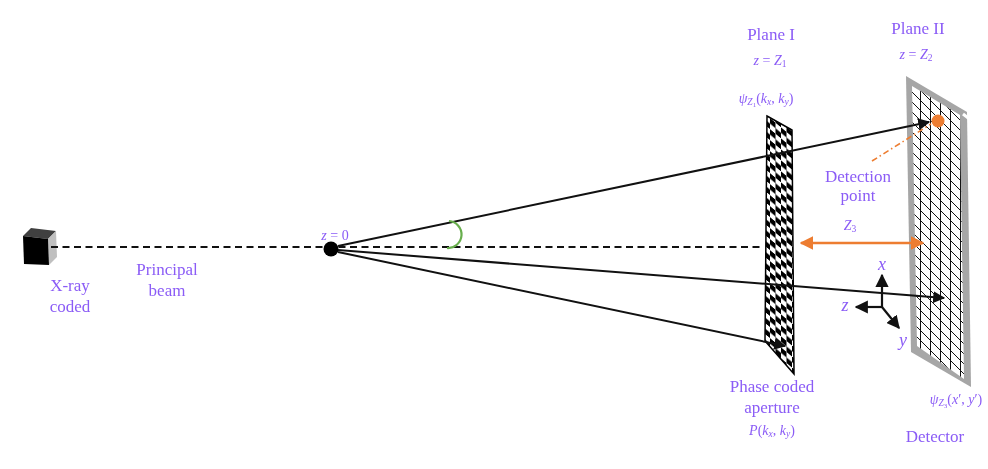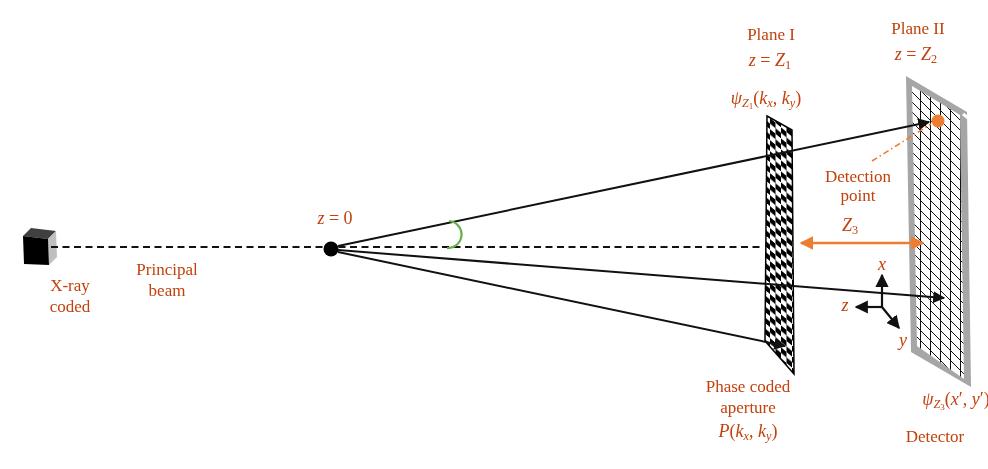--- a/index.html
+++ b/index.html
@@ -3,23 +3,23 @@
 <meta charset="utf-8">
 <style>
   html,body{margin:0;padding:0;background:#fff;}
   #fig{
     position:relative;width:988px;height:469px;background:#fff;overflow:hidden;
     font-family:"Liberation Serif","DejaVu Serif",serif;color:#111;
   }
   #diagram-svg{position:absolute;left:0;top:0;}
   .lbl{
     position:absolute;transform:translateX(-50%);text-align:center;
-    white-space:nowrap;font-size:17px;line-height:21px;color:#c2410c;
+    white-space:nowrap;font-size:17px;line-height:21px;color:#8b5cf6;
   }
-  .math{font-size:18px;}
+  .math{font-size:14px;}
   .axis{font-style:italic;font-size:18px;line-height:18px;}
   .seg-i{font-style:italic;}
   .seg-s{font-size:68%;vertical-align:-0.22em;}
   .seg-is{font-size:68%;vertical-align:-0.22em;font-style:italic;}
   .seg-ss{font-size:50%;vertical-align:-0.55em;}
   .lh25{line-height:25px;}
   .lh19{line-height:19px;}
 </style>
 </head>
 <body>
@@ -84,21 +84,21 @@
   <div class="lbl" style="left:45px;top:275px;margin-left:25px;">
     <div>X-ray</div>
     <div>coded</div>
   </div>
 
   <div class="lbl" style="left:167px;top:259px;">
     <div>Principal</div>
     <div>beam</div>
   </div>
 
-  <div class="lbl math" style="left:335px;top:208px;font-family:Liberation Serif, serif;"><span class="seg-i">z</span><span> = 0</span></div>
+  <div class="lbl math" style="left:335px;top:225px;font-family:Liberation Serif, serif;"><span class="seg-i">z</span><span> = 0</span></div>
 
 
 
   <div class="lbl" style="left:771px;top:24px;">Plane I</div>
   <div class="lbl math" style="left:770px;top:50px;"><span class="seg-i">z</span><span> = </span><span class="seg-i">Z</span><span class="seg-s">1</span></div>
   <div class="lbl math" style="left:766px;top:88px;"><span class="seg-i">ψ</span><span class="seg-is">Z</span><span class="seg-ss">1</span><span>(</span><span class="seg-i">k</span><span class="seg-is">x</span><span>, </span><span class="seg-i">k</span><span class="seg-is">y</span><span>)</span></div>
 
   <div class="lbl" style="left:918px;top:18px;">Plane II</div>
   <div class="lbl math" style="left:916px;top:44px;"><span class="seg-i">z</span><span> = </span><span class="seg-i">Z</span><span class="seg-s">2</span></div>
 
@@ -106,21 +106,21 @@
     <div>Detection</div>
     <div>point</div>
   </div>
 
   <div class="lbl math" style="left:850px;top:215px;"><span class="seg-i">Z</span><span class="seg-s">3</span></div>
 
   <div class="lbl axis" style="left:882px;top:255px;">x</div>
   <div class="lbl axis" style="left:845px;top:296px;">z</div>
   <div class="lbl axis" style="left:903px;top:331px;">y</div>
 
-  <div class="lbl" style="left:748px;top:376px;text-align:center;">
+  <div class="lbl" style="left:772px;top:376px;text-align:center;">
     <div>Phase coded</div>
     <div>aperture</div>
     <div class="math" style="line-height:26px;"><span class="seg-i">P</span><span>(</span><span class="seg-i">k</span><span class="seg-is">x</span><span>, </span><span class="seg-i">k</span><span class="seg-is">y</span><span>)</span></div>
   </div>
 
   <div class="lbl math" style="left:934px;top:389px;margin-left:22px;"><span class="seg-i">ψ</span><span class="seg-is">Z</span><span class="seg-ss">3</span><span>(</span><span class="seg-i">x</span><span>′, </span><span class="seg-i">y</span><span>′)</span></div>
   <div class="lbl" style="left:935px;top:426px;">Detector</div>
 
 </div>
 

